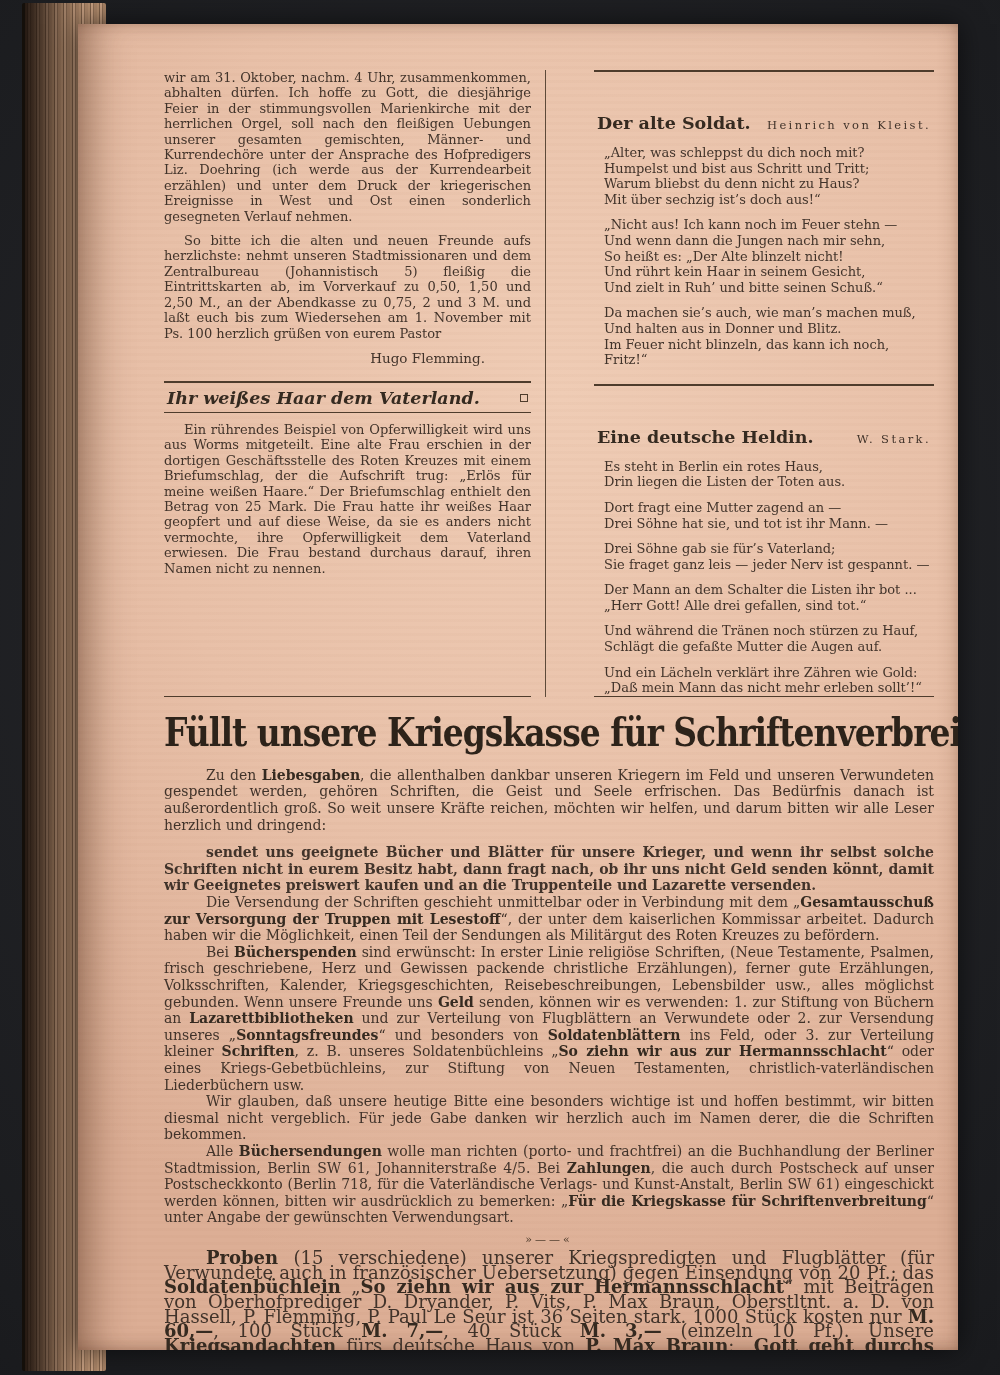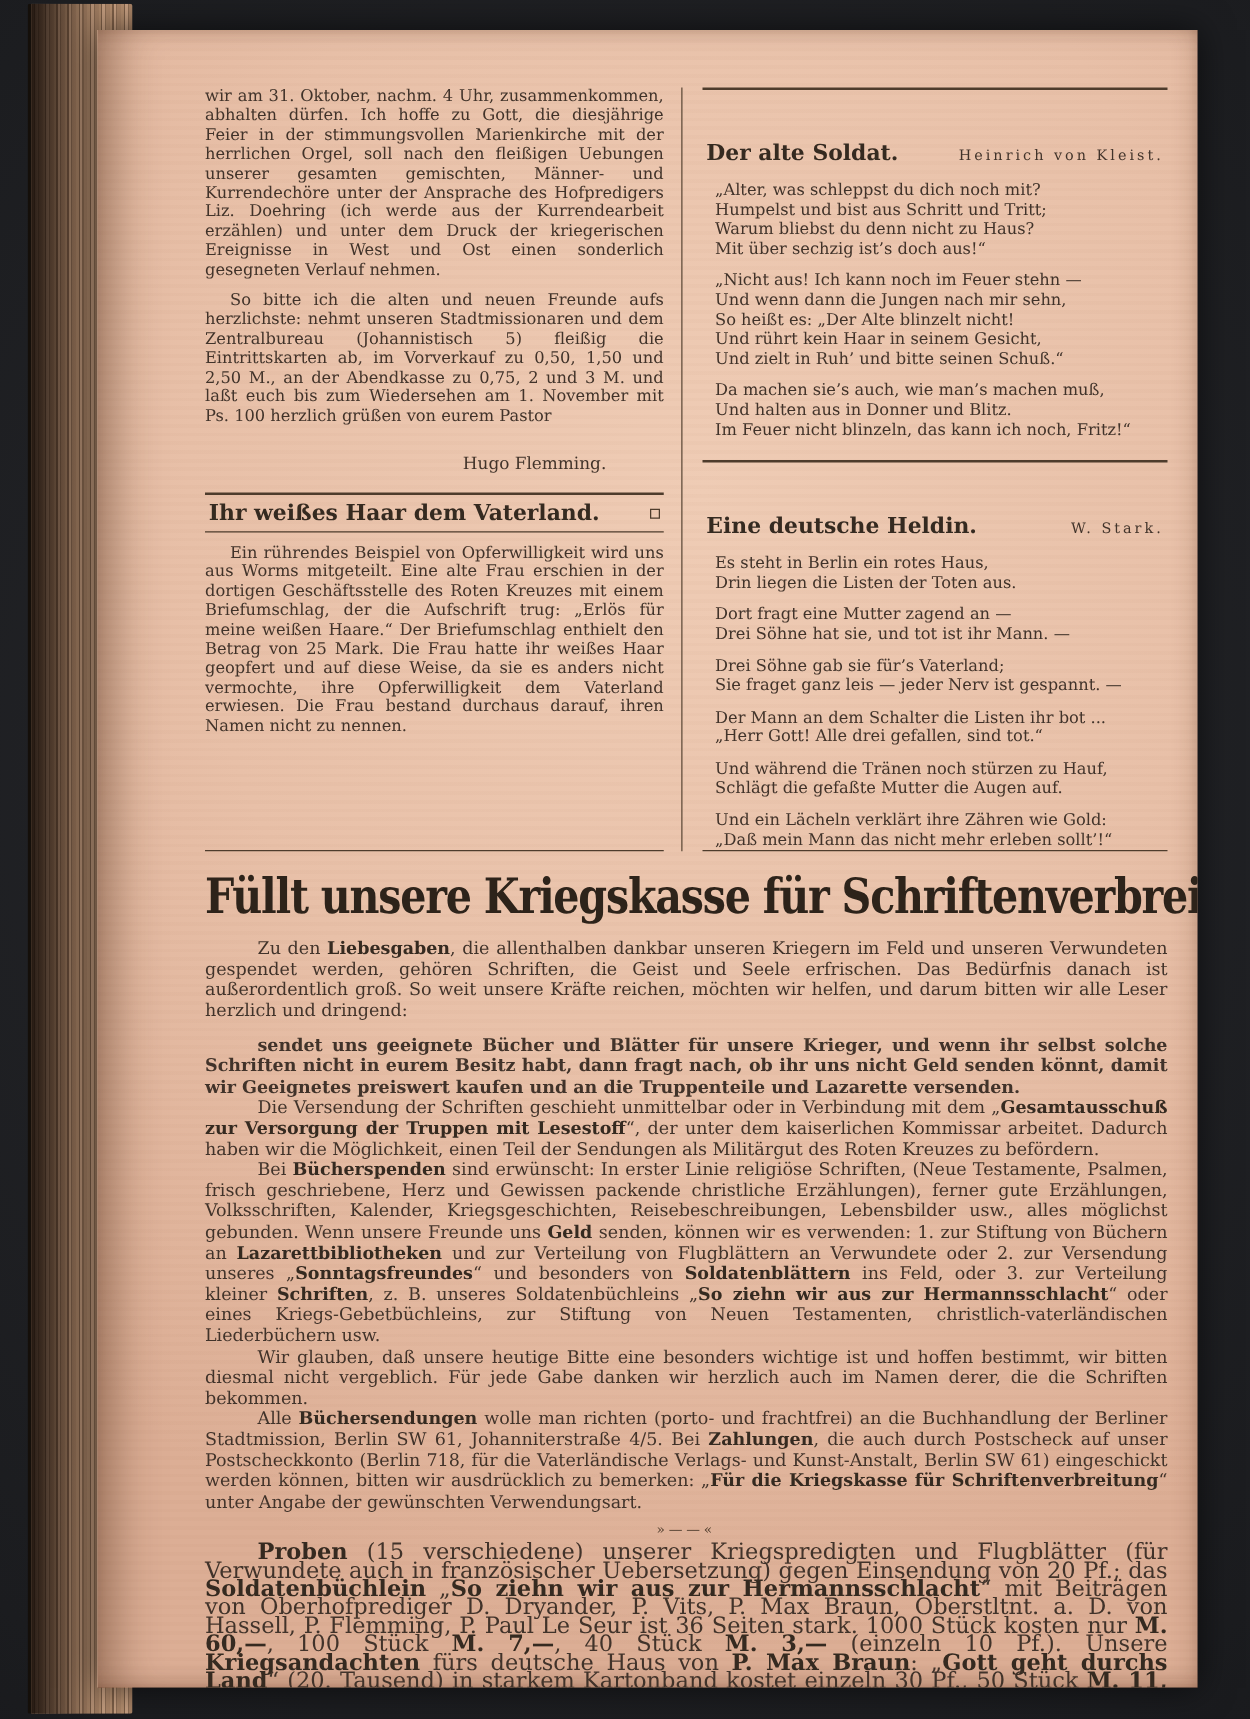--- a/index.html
+++ b/index.html
@@ -29,35 +29,35 @@
     box-shadow:
       0 0 26px rgba(0,0,0,.6),
       inset 34px 0 40px -24px rgba(70,35,15,.5),
       inset -12px 0 22px -14px rgba(70,35,15,.32),
       inset 0 -12px 20px -14px rgba(70,35,15,.32),
       inset 0 10px 16px -12px rgba(70,35,15,.22);
     padding:46px 24px 8px 86px;
   }
 
   
-  .columns { display:flex; min-height:566px; }
+  .columns { display:flex; min-height:566px;gap:32px; }
   .col { display:flex; flex-direction:column; }
   .col.left  { width:382px; padding-right:14px; border-right:1px solid #5d4a39; }
   .col.right { flex:1; padding-left:16px; }
 
   .body { font-size:13px; line-height:15.4px; text-align:justify; }
   .ind  { text-indent:20px; margin-top:9px; }
-  .signature { text-align:right; padding-right:46px; margin-top:22px; font-size:13.5px; }
+  .signature { text-align:right; padding-right:46px; margin-top:9px; font-size:13.5px; }
 
   .sec-head {
     display:flex; align-items:center; justify-content:space-between;
     margin-top:15px; padding:5px 3px 4px;
     border-top:2px solid #4e3c2c; border-bottom:1.5px solid #4e3c2c;
   }
-  .sec-title { font-weight:bold; font-size:17.5px; color:#352a20; }
+  .sec-title { font-weight:bold; font-size:17.5px; color:#352a20;font-style:italic; }
   .sq-marker { width:8px; height:8px; border:1.4px solid #4e3c2c; display:inline-block; }
 
   .poem-head {
     display:flex; justify-content:space-between; align-items:baseline;
     border-top:2px solid #4e3c2c; padding:5px 3px 2px;
   }
   .poem-head.second { margin-top:16px; }
   .poem-title { font-weight:bold; font-size:17.5px; color:#352a20;margin-top:36px; }
   .poem-author { font-size:11.5px; letter-spacing:2.4px; white-space:nowrap; }
 

